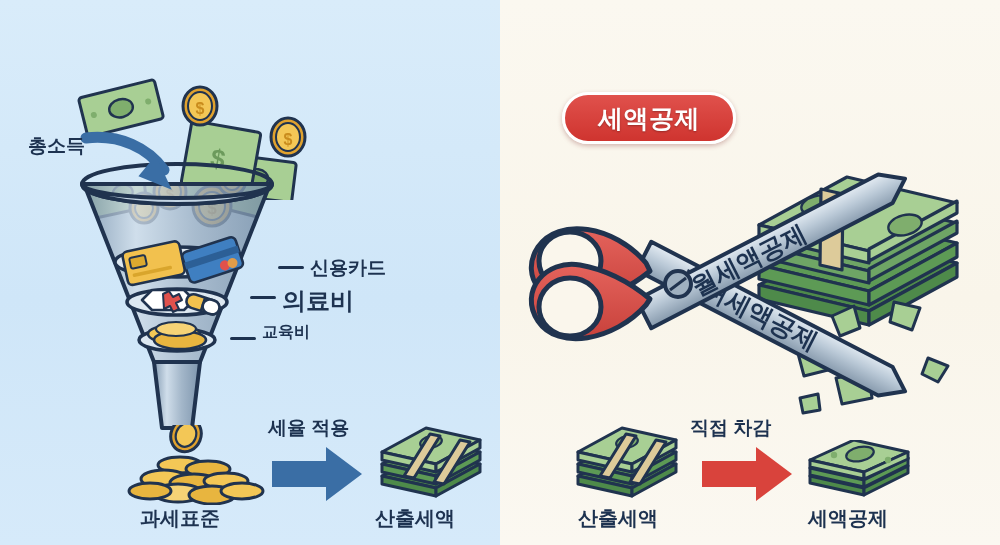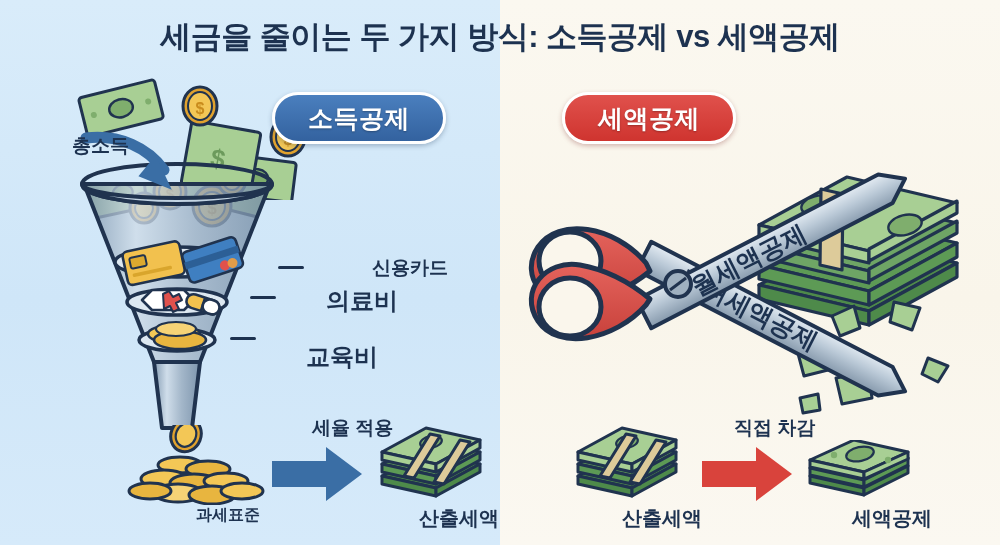--- a/index.html
+++ b/index.html
@@ -37,47 +37,46 @@
     box-shadow:0 2px 5px rgba(30,55,90,.30);
   }
   #badge-tax{
     left:562px;top:92px;width:168px;height:46px;
     background:linear-gradient(180deg,#e0514c 0%,#cf342f 100%);
     border:3px solid #ffffff;
     box-shadow:0 2px 5px rgba(120,30,30,.30);
   }
 
   
-  .lbl{position:absolute;z-index:30;font-weight:bold;color:#1d3250;white-space:nowrap;margin-left:44px;}
+  .lbl{position:absolute;z-index:30;font-weight:bold;color:#1d3250;white-space:nowrap;}
   #lbl-gross{left:28px;top:133px;font-size:19px;}
-  #lbl-card{left:328px;top:255px;font-size:19px;}
+  #lbl-card{left:310px;top:255px;font-size:19px;}
   #lbl-medical{left:282px;top:285px;font-size:24px;}
-  #lbl-edu{left:262px;top:341px;font-size:24px;}
+  #lbl-edu{left:262px;top:322px;font-size:16px;}
   #lbl-rate{left:268px;top:415px;font-size:19px;text-align:center;}
-  #lbl-base{left:152px;top:505px;font-size:16px;}
+  #lbl-base{left:140px;top:505px;font-size:20px;}
   #lbl-calc-l{left:375px;top:505px;font-size:20px;}
   #lbl-calc-r{left:578px;top:505px;font-size:20px;}
   #lbl-direct{left:690px;top:415px;font-size:19px;text-align:center;}
   #lbl-pay{left:808px;top:505px;font-size:20px;}
 
   
   .leader{position:absolute;height:3px;background:#1d3250;z-index:29;border-radius:2px;}
 
   svg{display:block;}
   .art{position:absolute;z-index:20;}
 </style>
 </head>
 <body>
 
 <div id="stage">
 
   <div id="panel-left" class="panel"></div>
   <div id="panel-right" class="panel"></div>
 
-  <div id="title">세금을 줄이는 두 가지 방식: 소득공제 vs 세액공제</div>
 
   <svg class="art" style="left:60px;top:70px;" width="260" height="130" viewBox="0 0 260 130">
     <g stroke="#20334f" stroke-width="3" stroke-linejoin="round">
       <g transform="rotate(-14 62 38)">
         <rect x="22" y="18" width="78" height="40" rx="3" fill="#a8cf94"></rect>
         <ellipse cx="61" cy="38" rx="12" ry="9" fill="#7fae6d" stroke-width="2.4"></ellipse>
         <circle cx="33" cy="38" r="3" fill="#7fae6d" stroke="none"></circle>
         <circle cx="89" cy="38" r="3" fill="#7fae6d" stroke="none"></circle>
       </g>
       <g transform="rotate(7 196 110)">
@@ -388,16 +387,15 @@
         <path d="M64 32 v7 l44 -20 v-7 Z"></path>
       </g>
       <ellipse cx="60" cy="14" rx="14" ry="7" fill="#7fae6d" stroke-width="2.2" transform="rotate(-12 60 14)"></ellipse>
       <circle cx="34" cy="15" r="3.2" fill="#7fae6d" stroke="none"></circle>
       <circle cx="88" cy="20" r="3.2" fill="#7fae6d" stroke="none"></circle>
     </g>
   </svg>
 
   <div id="lbl-pay" class="lbl">세액공제</div>
 
-  <div id="badge-income" class="badge">소득공제</div>
   <div id="badge-tax" class="badge">세액공제</div>
 
 </div>
 
 </body></html>

